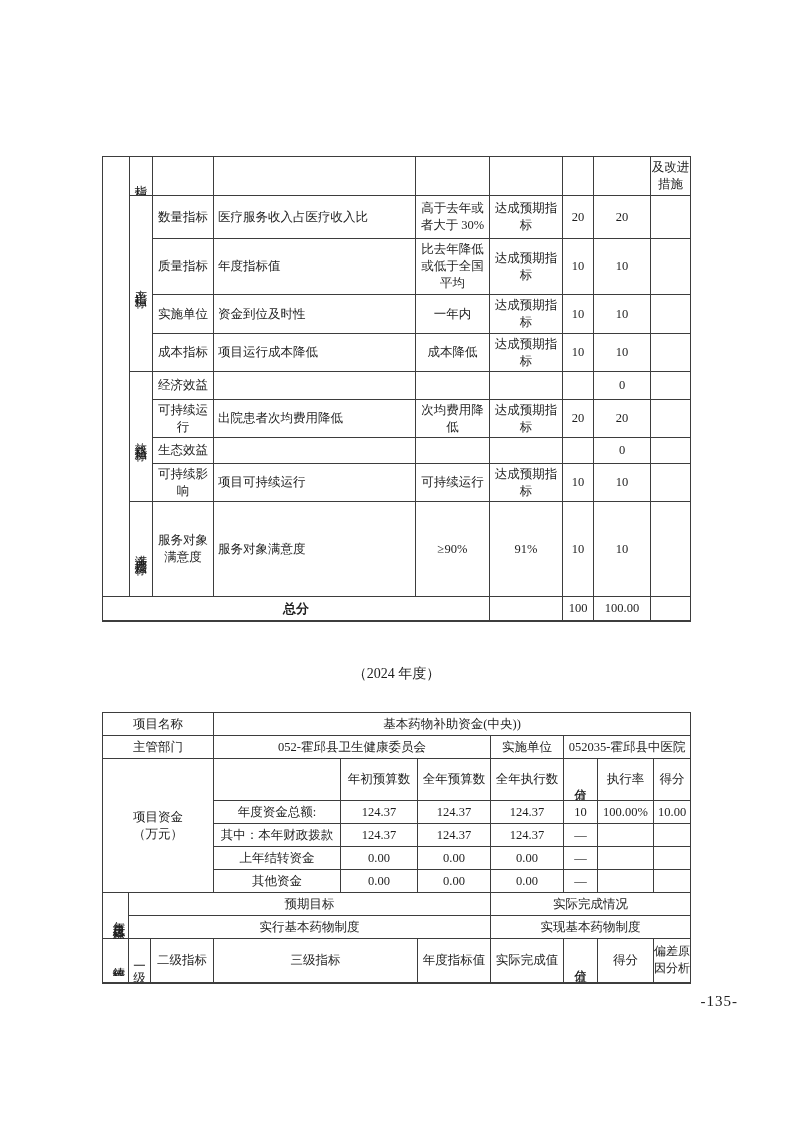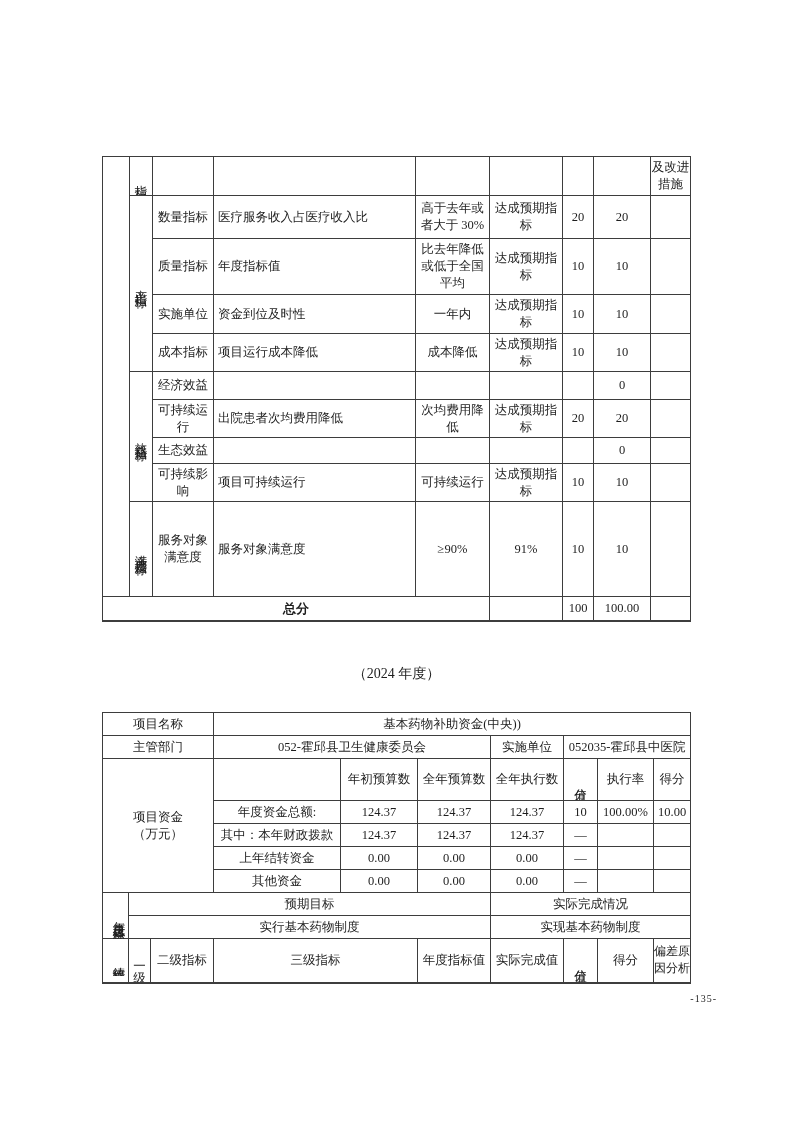--- a/index.html
+++ b/index.html
@@ -27,21 +27,21 @@
   td.clipcell { position:relative; overflow:visible; }
   .clipbox {
     position:absolute; right:1px; top:50%; transform:translateY(-50%);
     width:34px; overflow:hidden; display:flex; justify-content:flex-end;
     align-items:center;
   }
   .clipbox.h46 { height:46px; }
   .clipbox.h32 { height:32px; }
   .clipbox .vtext { height:100%; line-height:16px; letter-spacing:1.5px; font-size:12.5px; }
   .caption { position:absolute; left:0; top:665px; width:100%; text-align:center; font-size:14px; }
-  .pagenum { position:absolute; left:0; top:993px; width:100%; text-align:right; padding-right:76px; box-sizing:border-box; font-size:10px; letter-spacing:1px; }
+  .pagenum { position:absolute; left:0; top:993px; width:100%; text-align:right; padding-right:55px; box-sizing:border-box; font-size:15px; letter-spacing:1px; }
   td.small { font-size:12px; padding:0;margin-left:16px; }
 </style>
 </head>
 <body>
 
 <div class="page">
 
   <table style="left:102px; top:156px; width:588px;">
     <colgroup>
       <col style="width:27px">

